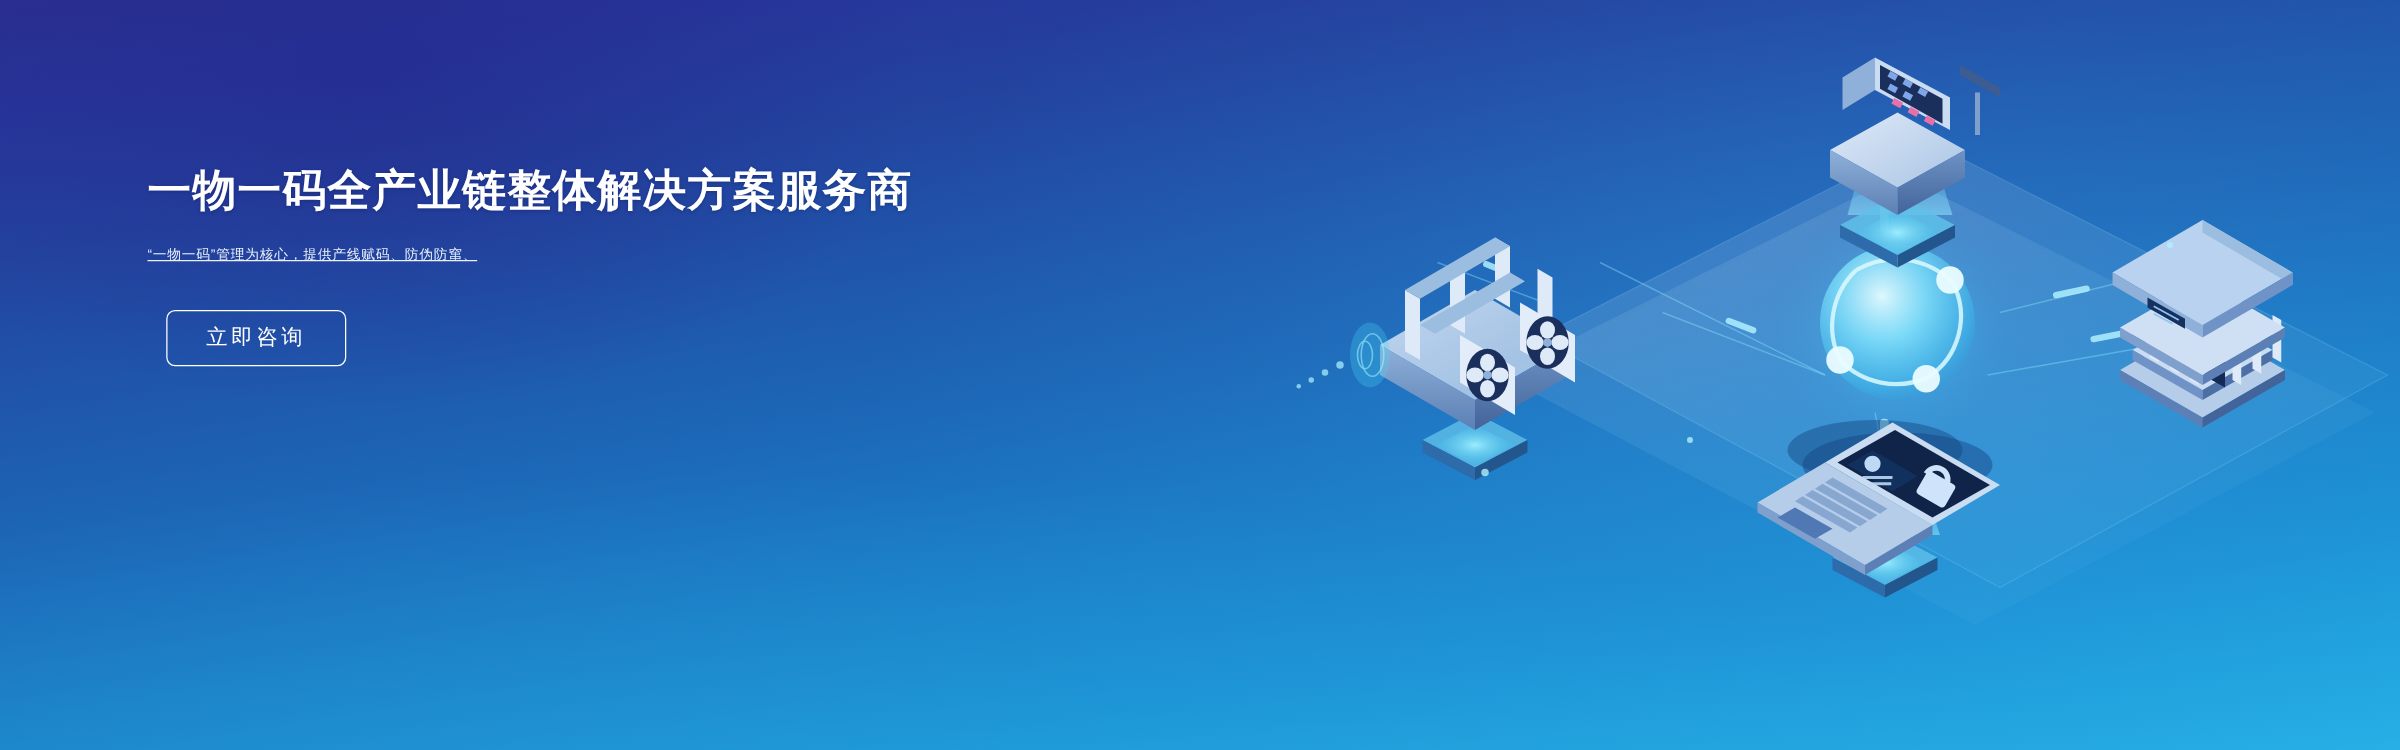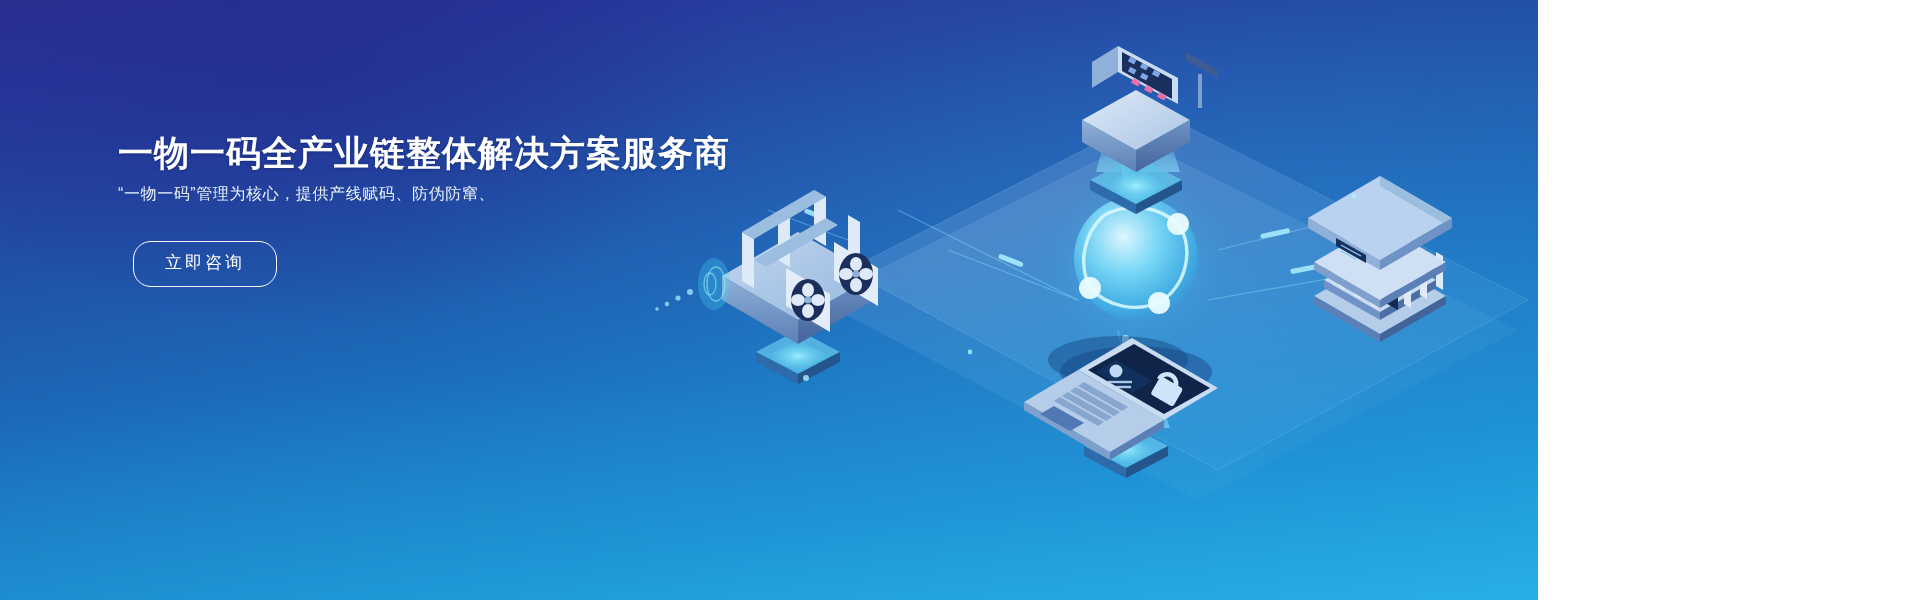--- a/index.html
+++ b/index.html
@@ -4,21 +4,21 @@
 <style>
   html, body {
     margin: 0; padding: 0;
     width: 1920px; height: 600px;
     overflow: hidden;
     font-family: "Liberation Sans", "DejaVu Sans", sans-serif;
   }
 
   #banner {
     position: relative;
-    width: 1538px; height: 600px;
+    width: 1920px; height: 600px;
     overflow: hidden;
     background:
       radial-gradient(ellipse 1100px 620px at 78% 46%, rgba(64,150,225,0.30) 0%, rgba(64,150,225,0.08) 45%, rgba(0,0,0,0) 72%),
       linear-gradient(171deg,
         #2a2f8f 0%,
         #27359a 10%,
         #23439f 22%,
         #1f56ab 36%,
         #1c69b8 50%,
         #1a7ec6 64%,
@@ -51,36 +51,37 @@
     margin: 0;
     font-size: 35px;
     line-height: 1.12;
     font-weight: bold;
     color: #ffffff;
     letter-spacing: 1px;
     white-space: nowrap;
     text-shadow: 0 1px 3px rgba(10,24,80,0.35);
   }
   .subcopy {
-    margin: 6px 0 0 0;
-    font-size: 16px;
+    margin: 22px 0 0 0;
+    font-size: 11px;
     line-height: 1.95;
     color: #e8f2fb;
     letter-spacing: 0.6px;
     font-weight: normal;
+    text-decoration: underline;
   }
   .subcopy .line { display: block; white-space: nowrap; }
 
   .cta {
     display: inline-block;
     margin-top: 32px;
     margin-left: 15px;
     padding: 11px 31px 12px 31px;
     border: 1.6px solid #ffffff;
-    border-radius: 18px;
+    border-radius: 7px;
     color: #ffffff;
     font-size: 17px;
     letter-spacing: 3px;
     background: transparent;
     cursor: pointer;
     font-family: "Liberation Sans", "DejaVu Sans", sans-serif;
     line-height: 1.2;
   }
 
   

